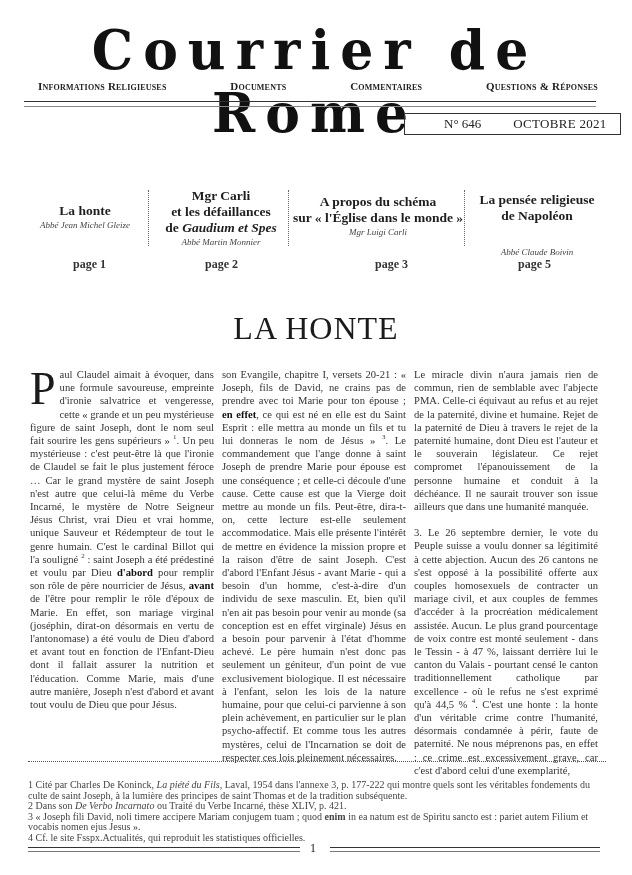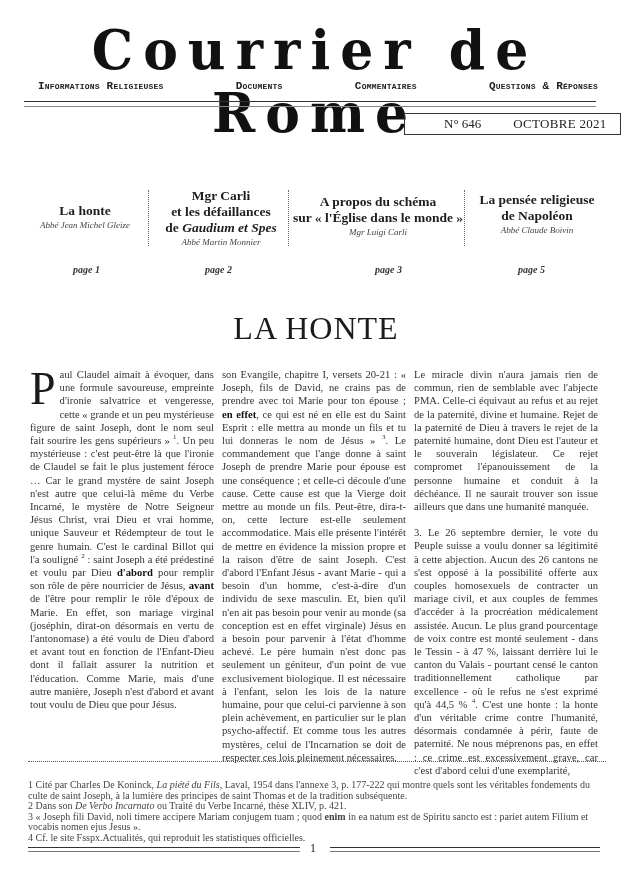--- a/index.html
+++ b/index.html
@@ -2,35 +2,35 @@
 <html><head>
 <meta charset="utf-8">
 <style>
   html, body { margin: 0; padding: 0; background: #ffffff; }
   body { width: 632px; height: 875px; position: relative; overflow: hidden;
          font-family: "Liberation Serif", "DejaVu Serif", serif; color: #2a2a2a; }
   .masthead { position: absolute; left: 30px; top: 22px; width: 570px; text-align: center;
               font-family: "DejaVu Serif", serif; font-weight: bold; font-size: 52px;
               letter-spacing: 10px; color: #111; line-height: 60px; transform: scaleY(1.05); }
   .sections { position: absolute; left: 38px; top: 80px; width: 560px; display: flex;
-              justify-content: space-between; font-family: Liberation Mono, monospace;
+              justify-content: space-between; font-family: Liberation Serif, serif;
               font-size: 11px; letter-spacing: 0.2px; color: #222; font-variant: small-caps; font-weight: bold; }
   .rule-double { position: absolute; left: 24px; width: 572px; height: 4px;
                  border-top: 1.5px solid #333; border-bottom: 1px solid #888; }
   .issue-box { position: absolute; left: 404px; top: 113px; width: 190px; height: 20px;
                border: 1px solid #333; display: flex; align-items: center;
                font-size: 13px; color: #222; padding-left: 25px; }
   .issue-box .num { margin-left: 14px; }
   .issue-box .date { margin-left: 32px; letter-spacing: 0.3px; }
   .teaser { position: absolute; text-align: center; }
   .teaser .t { font-weight: bold; font-size: 13.5px; line-height: 16px; color: #1e1e1e; }
   .teaser .t i { font-style: italic; }
   .teaser .a { font-style: italic; font-size: 9px; color: #444; line-height: 12px; }
   .vsep { position: absolute; top: 190px; height: 56px; border-left: 1px dotted #666; }
-  .pagelabel { position: absolute; top: 264px; font-style: italic; font-size: 10px; color: #333; font-weight: bold; }
+  .pagelabel { position: absolute; top: 257px; font-size: 12px; color: #333; font-weight: bold; }
   .title { position: absolute; left: 0; width: 632px; top: 310px; text-align: center;
            font-size: 32px; letter-spacing: 1px; color: #1b1b1b; }
   .col { position: absolute; top: 368px; width: 184px; font-size: 10.6px; line-height: 13.2px;
          text-align: justify; color: #333; }
   .col p { margin: 0 0 13px 0; }
   .col b { color: #111; }
   .dropcap { float: left; font-size: 46px; line-height: 38px; margin: 2px 4px 0 0; color: #1b1b1b; }
   .sup { font-size: 7px; vertical-align: super; line-height: 0; }
   .fn-sep { position: absolute; left: 28px; top: 761px; width: 578px; border-top: 1px dotted #555; }
   .footnotes { position: absolute; left: 28px; top: 780px; width: 578px; font-size: 10px;
@@ -72,21 +72,21 @@
 <div class="vsep" style="left:288px;"></div>
 <div class="teaser" style="left:292px; top:194px; width:172px;">
   <div class="t">A propos du schéma</div>
   <div class="t">sur « l'Église dans le monde »</div>
   <div class="a">Mgr Luigi Carli</div>
 </div>
 <div class="vsep" style="left:464px;"></div>
 <div class="teaser" style="left:468px; top:192px; width:138px;">
   <div class="t">La pensée religieuse</div>
   <div class="t">de Napoléon</div>
-  <div class="a" style="margin-top:0;">Abbé Claude Boivin</div>
+  <div class="a" style="margin-top:22px;">Abbé Claude Boivin</div>
 </div>
 
 <div class="pagelabel" style="left:73px;">page 1</div>
 <div class="pagelabel" style="left:205px;">page 2</div>
 <div class="pagelabel" style="left:375px;">page 3</div>
 <div class="pagelabel" style="left:518px;">page 5</div>
 
 <div class="title">LA HONTE</div>
 
 <div class="col" style="left:30px;">

